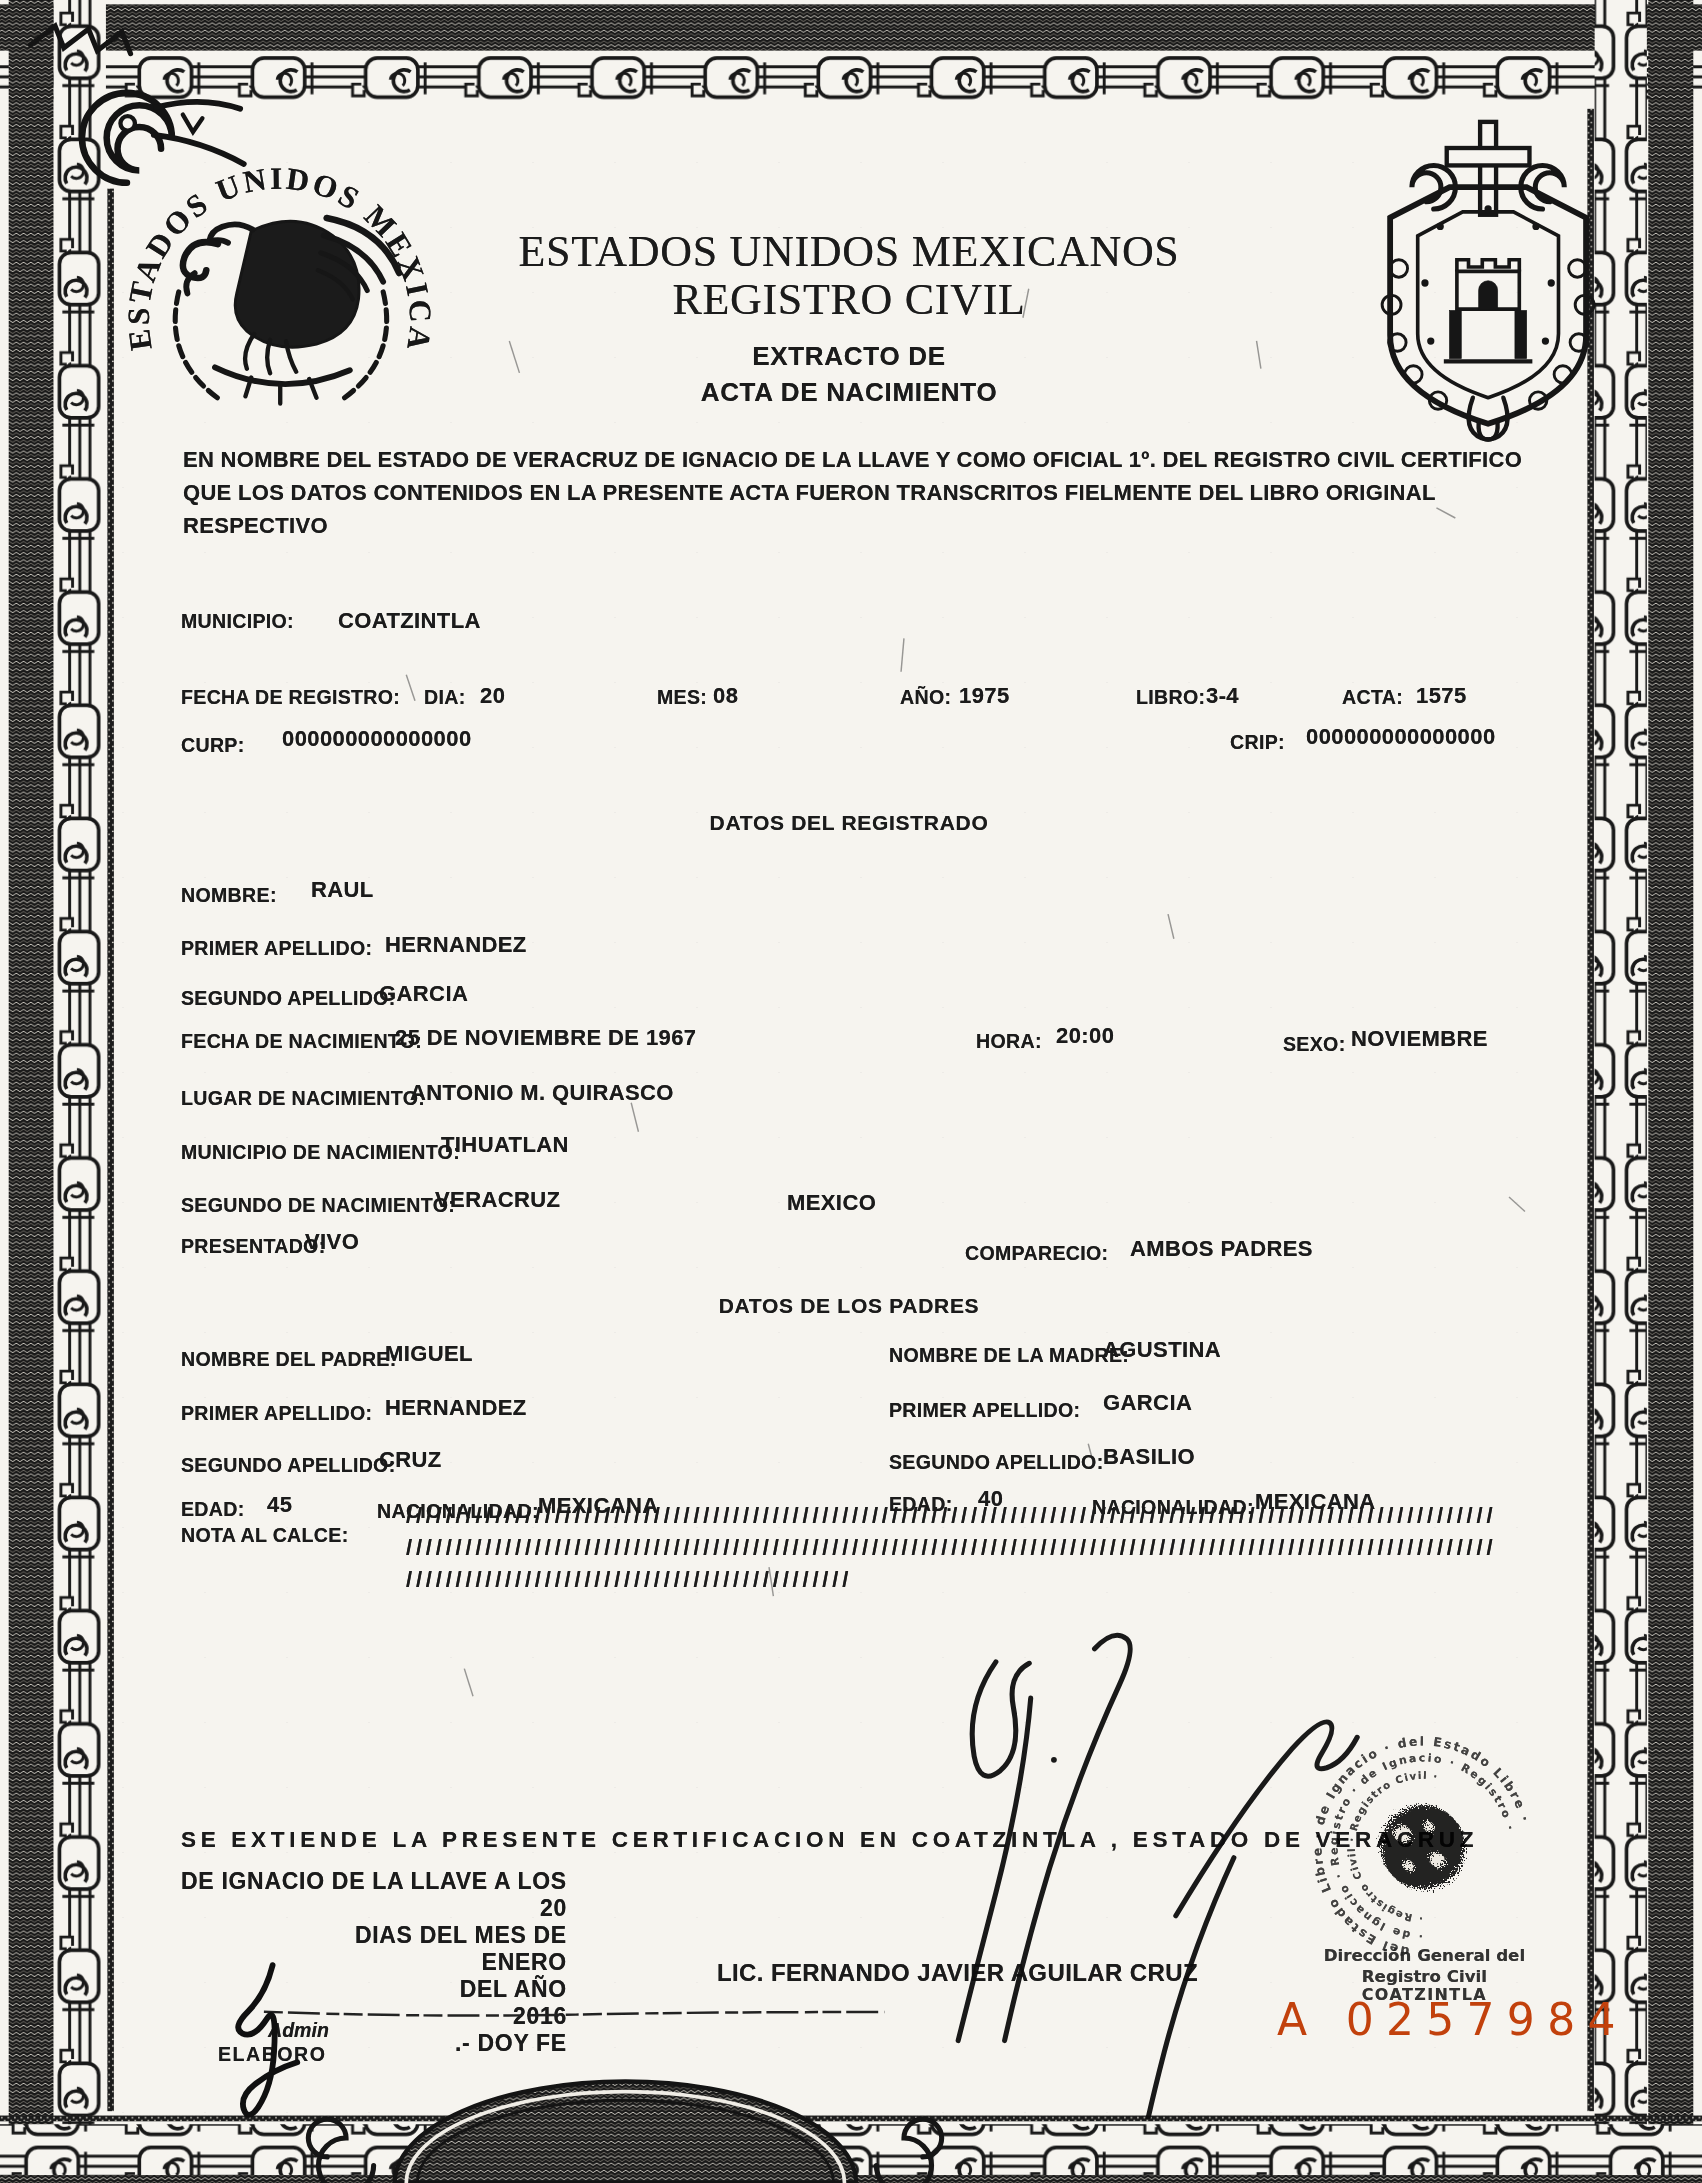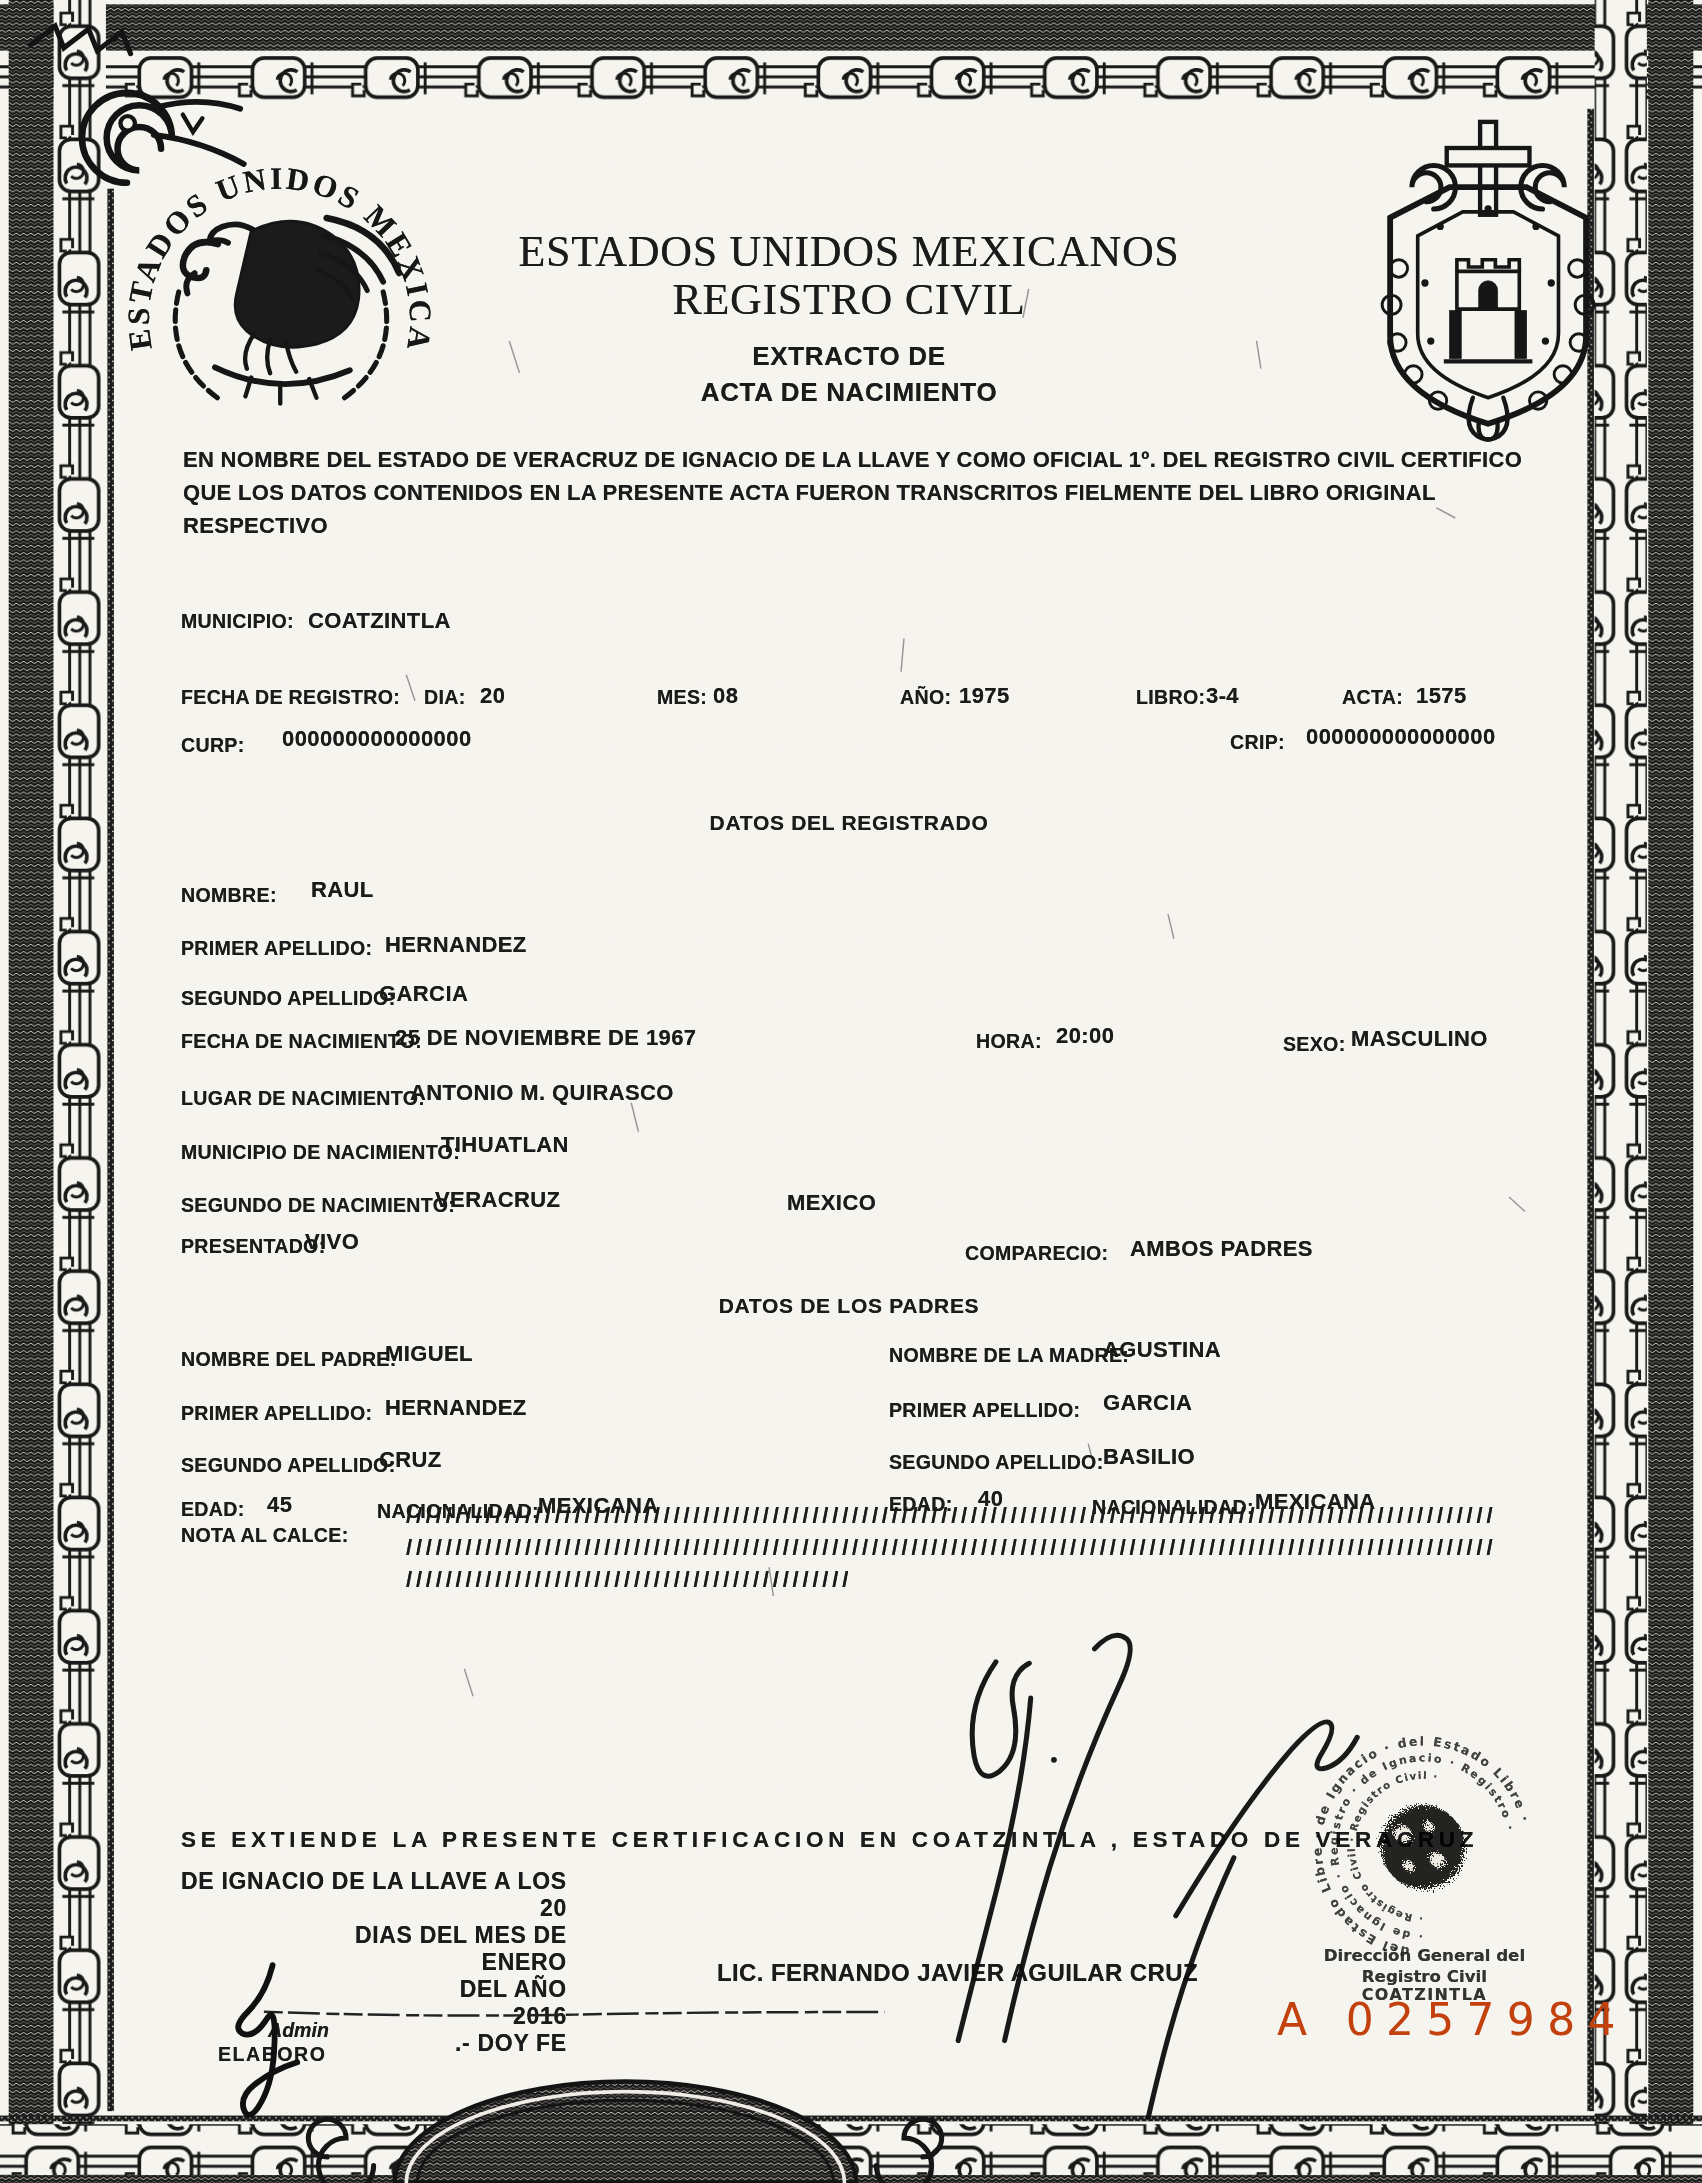--- a/index.html
+++ b/index.html
@@ -200,21 +200,21 @@
   </g>
 </svg>
 
 <div class="title-main serif" style="top:226px;">ESTADOS UNIDOS MEXICANOS</div>
 <div class="title-main serif" style="top:274px;">REGISTRO CIVIL</div>
 <div class="title-sub" style="top:341px;">EXTRACTO DE</div>
 <div class="title-sub" style="top:377px;">ACTA DE NACIMIENTO</div>
 
 <div class="intro">EN NOMBRE DEL ESTADO DE VERACRUZ DE IGNACIO DE LA LLAVE Y COMO OFICIAL 1º. DEL REGISTRO CIVIL CERTIFICO QUE LOS DATOS CONTENIDOS EN LA PRESENTE ACTA FUERON TRANSCRITOS FIELMENTE DEL LIBRO ORIGINAL RESPECTIVO</div>
 
-<div class="fv" style="left:181px;top:608px;gap:14px;">
+<div class="fv" style="left:181px;top:608px;gap:44px;">
   <span class="lbl">MUNICIPIO:</span>
   <span class="val">COATZINTLA</span>
 </div>
 
 <span class="lbl abs" style="left:181px;top:686px;">FECHA DE REGISTRO:</span>
 <span class="lbl abs" style="left:424px;top:686px;">DIA:</span>
 <span class="val abs" style="left:480px;top:683px;">20</span>
 <span class="lbl abs" style="left:657px;top:686px;">MES:</span>
 <span class="val abs" style="left:713px;top:683px;">08</span>
 <span class="lbl abs" style="left:900px;top:686px;">AÑO:</span>
@@ -238,21 +238,21 @@
 <span class="val abs" style="left:385px;top:932px;">HERNANDEZ</span>
 
 <span class="lbl abs" style="left:181px;top:987px;">SEGUNDO APELLIDO:</span>
 <span class="val abs" style="left:379px;top:981px;">GARCIA</span>
 
 <span class="lbl abs" style="left:181px;top:1030px;">FECHA DE NACIMIENTO:</span>
 <span class="val abs" style="left:395px;top:1025px;">25 DE NOVIEMBRE DE 1967</span>
 <span class="lbl abs" style="left:976px;top:1030px;">HORA:</span>
 <span class="val abs" style="left:1056px;top:1023px;">20:00</span>
 <span class="lbl abs" style="left:1283px;top:1033px;">SEXO:</span>
-<span class="val abs" style="left:1351px;top:1026px;">MASCULINO</span>
+<span class="val abs" style="left:1351px;top:1026px;">NOVIEMBRE</span>
 
 <span class="lbl abs" style="left:181px;top:1087px;">LUGAR DE NACIMIENTO:</span>
 <span class="val abs" style="left:410px;top:1080px;">ANTONIO M. QUIRASCO</span>
 
 <span class="lbl abs" style="left:181px;top:1141px;">MUNICIPIO DE NACIMIENTO:</span>
 <span class="val abs" style="left:441px;top:1132px;">TIHUATLAN</span>
 
 <span class="lbl abs" style="left:181px;top:1194px;">SEGUNDO DE NACIMIENTO:</span>
 <span class="val abs" style="left:435px;top:1187px;">VERACRUZ</span>
 <span class="val abs" style="left:787px;top:1190px;">MEXICO</span>

